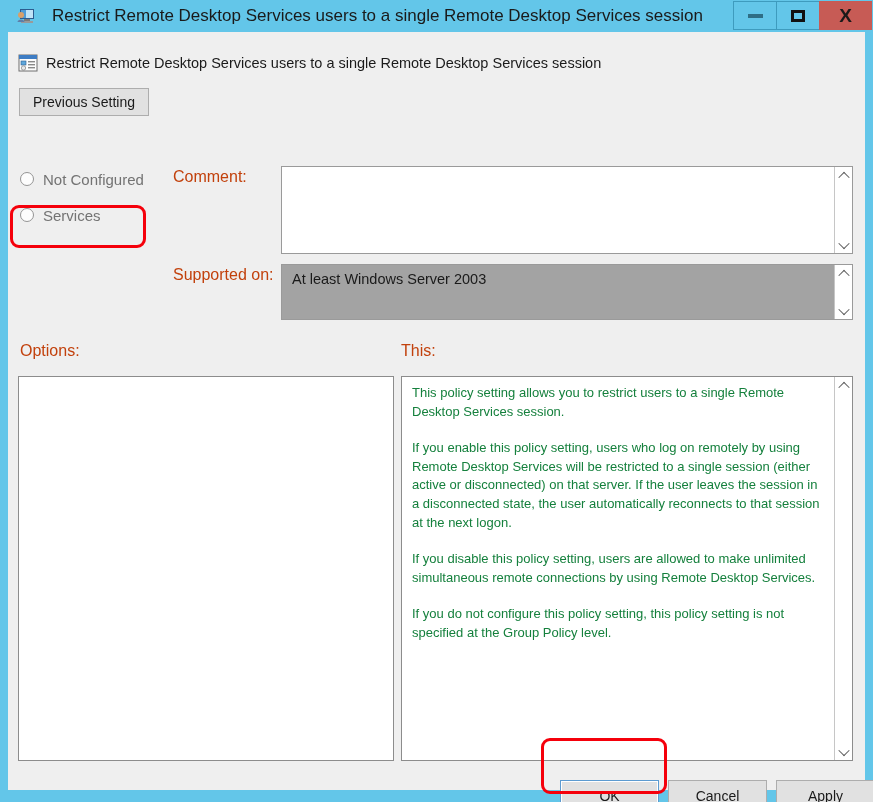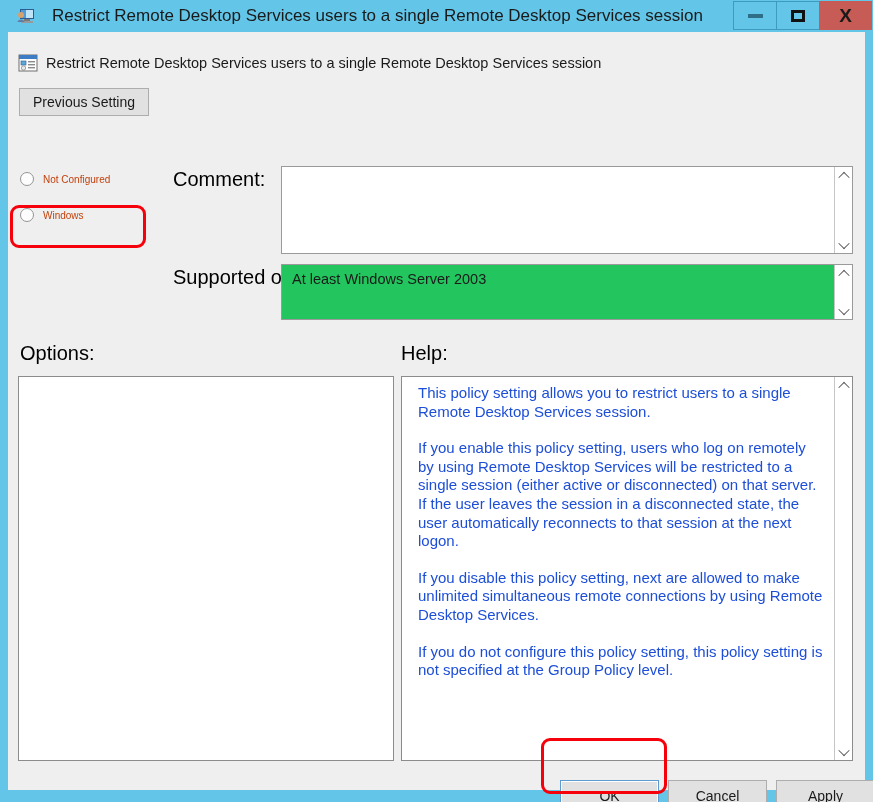--- a/index.html
+++ b/index.html
@@ -169,22 +169,22 @@
   .radio-mark.checked::after {
     content: "";
     position: absolute;
     left: 50%; top: 50%;
     width: 6px; height: 6px;
     margin-left: -3px; margin-top: -3px;
     border-radius: 50%;
     background: #2B2B2B;
   }
   .radio-label {
-    font-size: 10px;
-    color: #c2410c;
+    font-size: 15px;
+    color: #737373;
     white-space: nowrap;
   }
 
   
   .hl-box {
     position: absolute;
     border: 3px solid #F5000B;
     border-radius: 9px;
     pointer-events: none;
   }
@@ -193,41 +193,41 @@
     width: 130px; height: 37px;
   }
   .hl-ok {
     left: 541px; top: 738px;
     width: 120px; height: 50px;
   }
 
   
   .field-label {
     position: absolute;
-    font-size: 20px;
-    color: #000000;
+    font-size: 16px;
+    color: #c2410c;
     white-space: nowrap;
   }
   .lbl-comment { left: 165px; top: 136px; }
   .lbl-supported { left: 165px; top: 234px; }
 
   .textbox {
     position: absolute;
     background: #FFFFFF;
     border: 1px solid #9A9A9A;
     box-sizing: border-box;
   }
   .box-comment {
     left: 273px; top: 134px;
     width: 572px; height: 88px;
   }
   .box-supported {
     left: 273px; top: 232px;
     width: 572px; height: 56px;
-    background: #22c55e;
+    background: #a3a3a3;
   }
   .supported-text {
     position: absolute;
     left: 10px; top: 6px;
     font-size: 14.5px;
     color: #1A1A1A;
     white-space: nowrap;
   }
 
   
@@ -275,25 +275,25 @@
     width: 376px; height: 385px;
   }
   .panel-help {
     left: 393px; top: 344px;
     width: 452px; height: 385px;
   }
   .help-text {
     position: absolute;
     left: 0; top: 0;
     right: 18px;
-    padding: 7px 10px 7px 16px;
-    box-sizing: border-box;
-    font-size: 15px;
+    padding: 7px 10px 7px 10px;
+    box-sizing: border-box;
+    font-size: 13px;
     line-height: 18.6px;
-    color: #1d4ed8;
+    color: #15803d;
   }
   .help-text p {
     margin: 0 0 18px 0;
   }
   .help-text p:last-child { margin-bottom: 0; }
 
   
   .footer-buttons {
     position: absolute;
     left: 552px; top: 748px;
@@ -362,21 +362,21 @@
       <button class="btn btn-prev">Previous Setting</button>
     </div>
 
     <div class="radio-group">
       <div class="radio-row">
         <span class="radio-mark"></span>
         <span class="radio-label">Not Configured</span>
       </div>
       <div class="radio-row">
         <span class="radio-mark"></span>
-        <span class="radio-label">Windows</span>
+        <span class="radio-label">Services</span>
       </div>
     </div>
 
     <span class="field-label lbl-comment">Comment:</span>
     <div class="textbox box-comment">
       <div class="vscroll">
         <span class="sb-arrow">
             <span class="chev up"></span>
           </span>
         <span class="sb-arrow">
@@ -392,29 +392,29 @@
         <span class="sb-arrow">
             <span class="chev up"></span>
           </span>
         <span class="sb-arrow">
             <span class="chev down"></span>
           </span>
       </div>
     </div>
 
     <span class="field-label lbl-options">Options:</span>
-    <span class="field-label lbl-help">Help:</span>
+    <span class="field-label lbl-help">This:</span>
 
     <div class="panel panel-options"></div>
 
     <div class="panel panel-help">
       <div class="help-text">
         <p>This policy setting allows you to restrict users to a single Remote Desktop Services session.</p>
         <p>If you enable this policy setting, users who log on remotely by using Remote Desktop Services will be restricted to a single session (either active or disconnected) on that server. If the user leaves the session in a disconnected state, the user automatically reconnects to that session at the next logon.</p>
-        <p>If you disable this policy setting, next are allowed to make unlimited simultaneous remote connections by using Remote Desktop Services.</p>
+        <p>If you disable this policy setting, users are allowed to make unlimited simultaneous remote connections by using Remote Desktop Services.</p>
         <p>If you do not configure this policy setting,  this policy setting is not specified at the Group Policy level.</p>
       </div>
       <div class="vscroll">
         <span class="sb-arrow">
             <span class="chev up"></span>
           </span>
         <span class="sb-arrow">
             <span class="chev down"></span>
           </span>
       </div>

